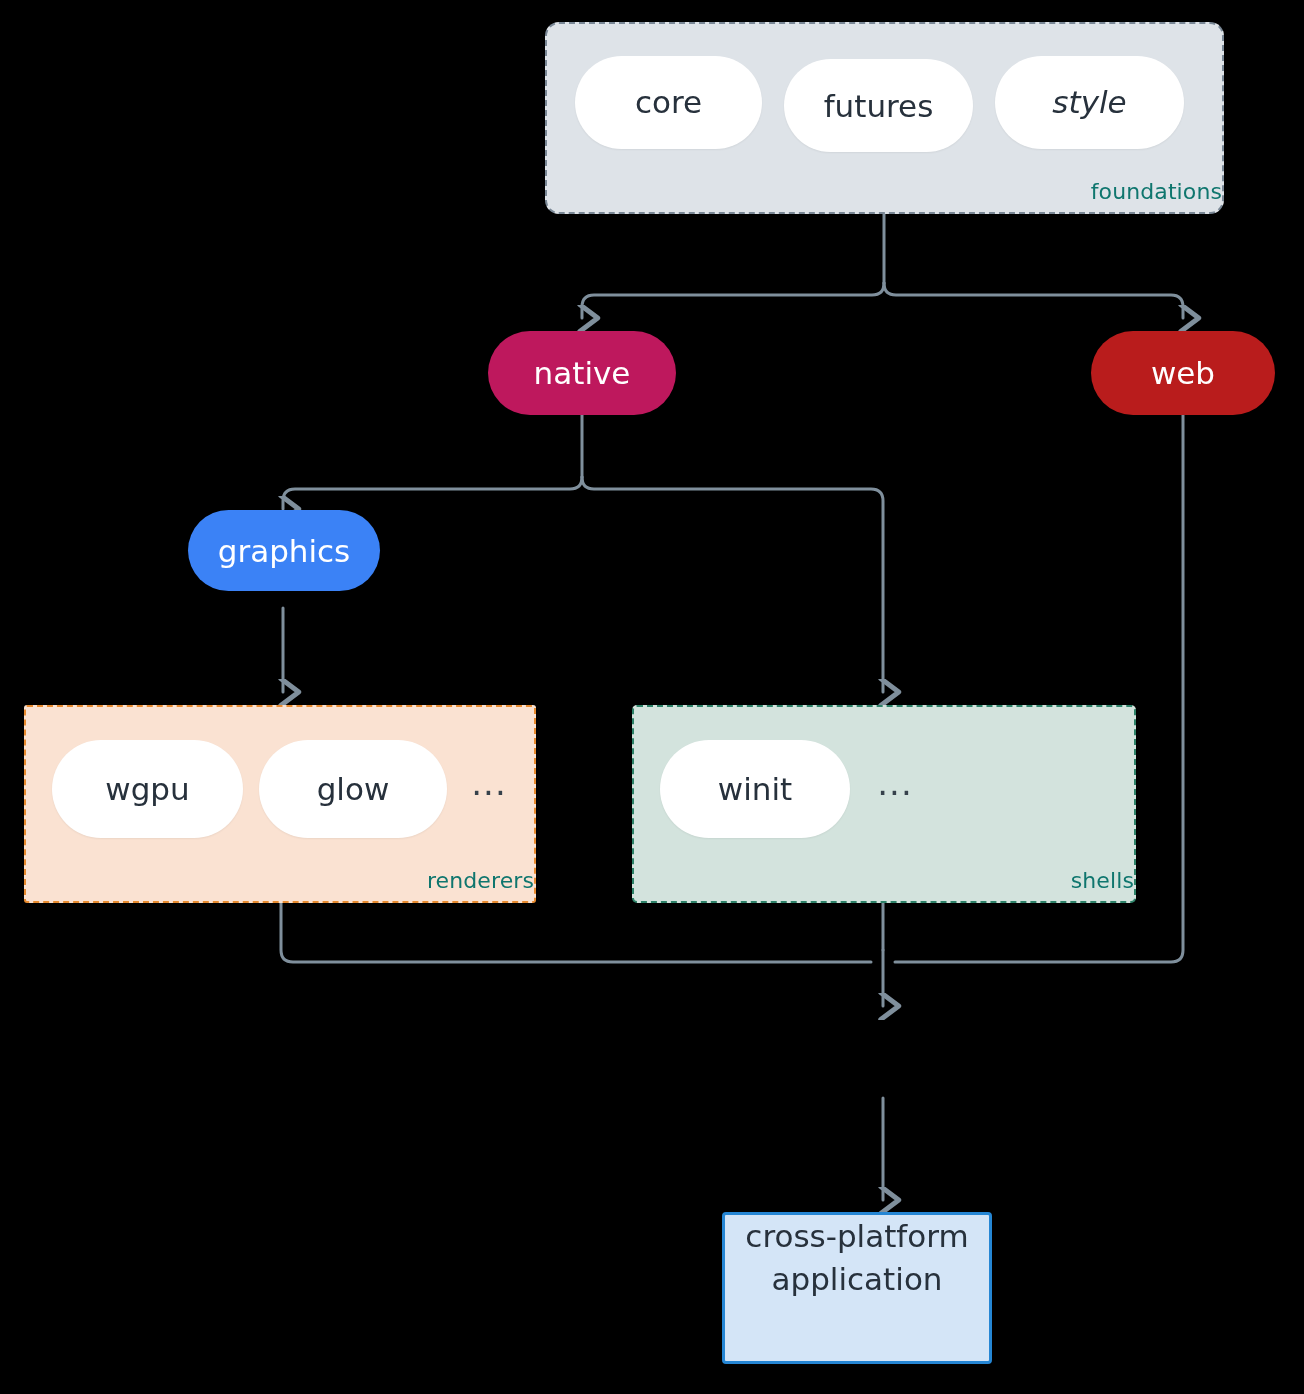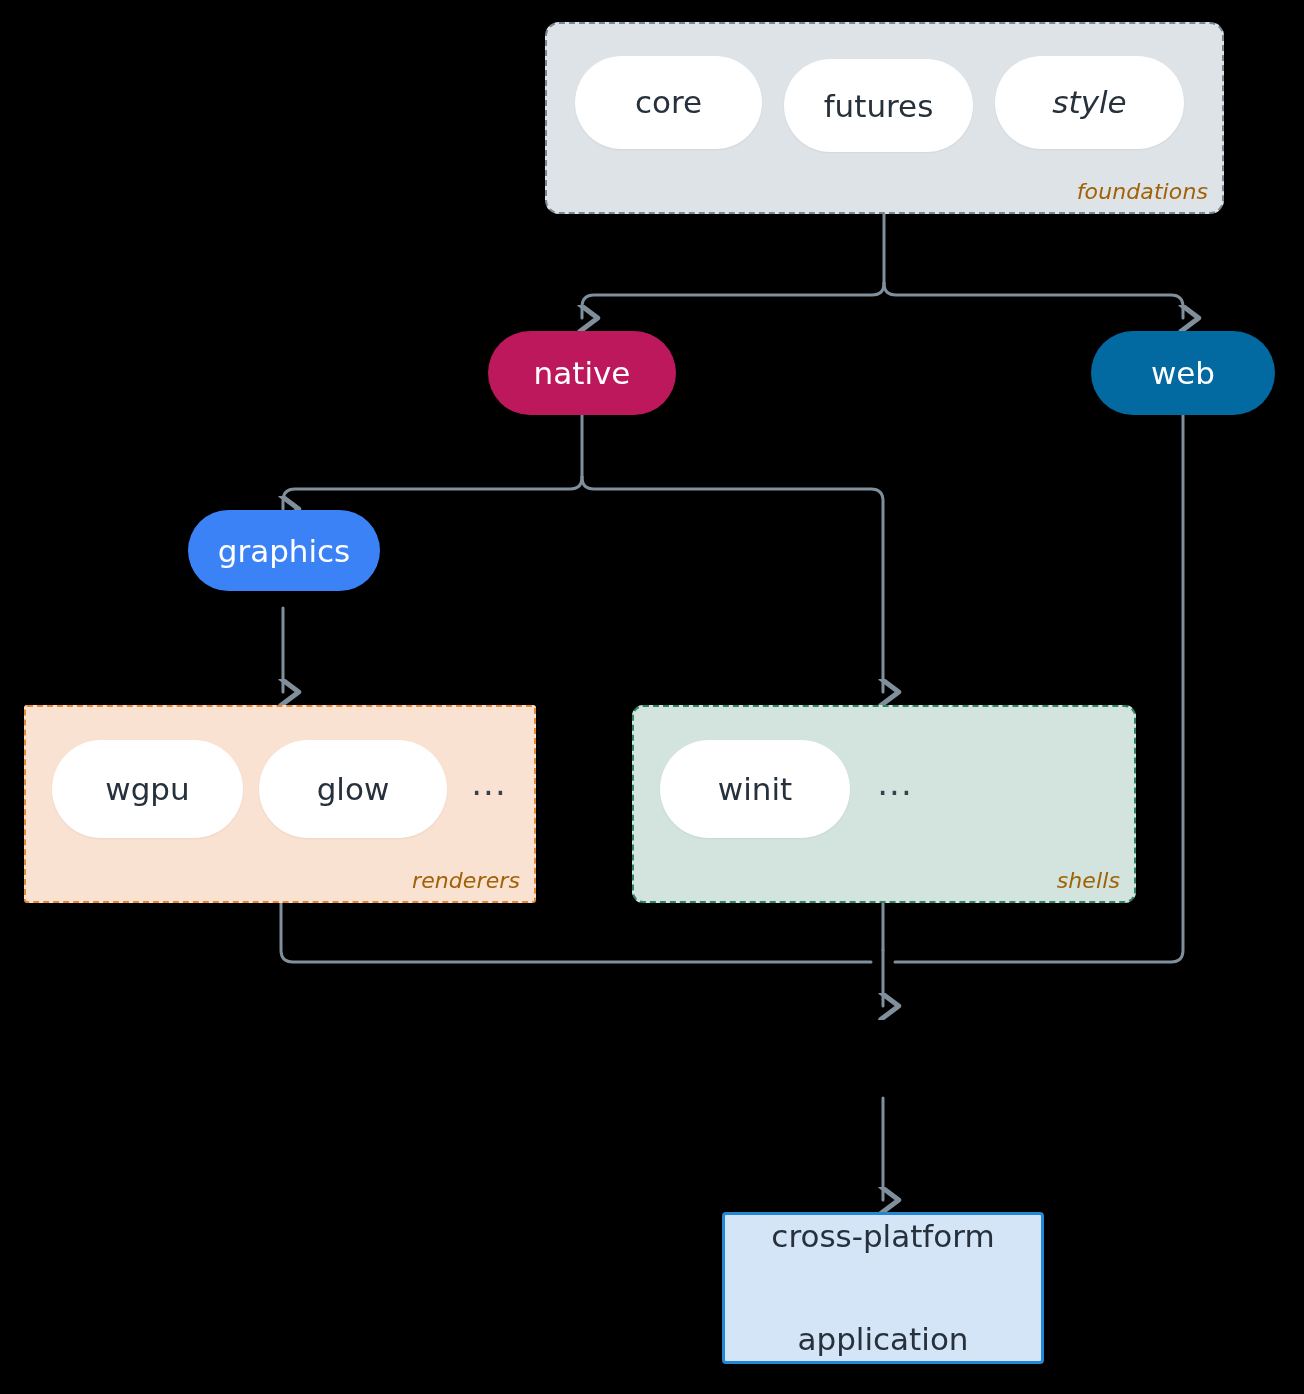--- a/index.html
+++ b/index.html
@@ -29,27 +29,26 @@
 
   
   .group {
     position: absolute;
     box-sizing: border-box;
     border-style: dashed;
     border-width: 2px;
   }
   .group-label {
     position: absolute;
-    right: 14px;
+    right: 0;
     bottom: 8px;
     font-size: 22px;
-    color: #a16207;
+    color: #0f766e;
     letter-spacing: 0.1px;
     white-space: nowrap;
-    font-style: italic;
   }
   .group-items {
     position: absolute;
     display: flex;
     align-items: center;
   }
 
   #group-foundations {
     left: 545px;  top: 22px;
     width: 679px; height: 192px;
@@ -62,21 +61,21 @@
     width: 512px; height: 198px;
     background: #fae2d2;
     border-color: #e88b2f;
     border-radius: 3px;
   }
   #group-shells {
     left: 632px;  top: 705px;
     width: 504px; height: 198px;
     background: #d3e3dd;
     border-color: #2e8369;
-    border-radius: 11px;
+    border-radius: 5px;
   }
 
   
   .pill {
     display: flex;
     align-items: center;
     justify-content: center;
     background: #ffffff;
     border-radius: 999px;
     color: #27313c;
@@ -106,47 +105,47 @@
     border-radius: 46px;
   }
   #node-native {
     left: 488px; top: 331px;
     width: 188px; height: 84px;
     background: #be185d;
   }
   #node-web {
     left: 1091px; top: 331px;
     width: 184px; height: 84px;
-    background: #0369a1;
+    background: #b91c1c;
   }
   #node-graphics {
     left: 188px; top: 510px;
     width: 192px; height: 81px;
     background: #3b82f6;
   }
   #node-iced {
     left: 789px; top: 1018px;
     width: 188px; height: 80px;
     background: #2586d4;
     border-radius: 40px;
   }
 
   
   #node-app {
     position: absolute;
     left: 722px; top: 1212px;
-    width: 322px; height: 152px;
+    width: 270px; height: 152px;
     box-sizing: border-box;
     background: #d4e5f7;
     border: 3px solid #2586d4;
     border-radius: 4px;
     display: flex;
     flex-direction: column;
     align-items: center;
-    justify-content: space-between;
+    justify-content: flex-start;
     color: #27313c;
     font-size: 31px;
     line-height: 1.38;
     text-align: center;
   }
 </style>
 </head>
 <body>
 
 <div id="stage">

